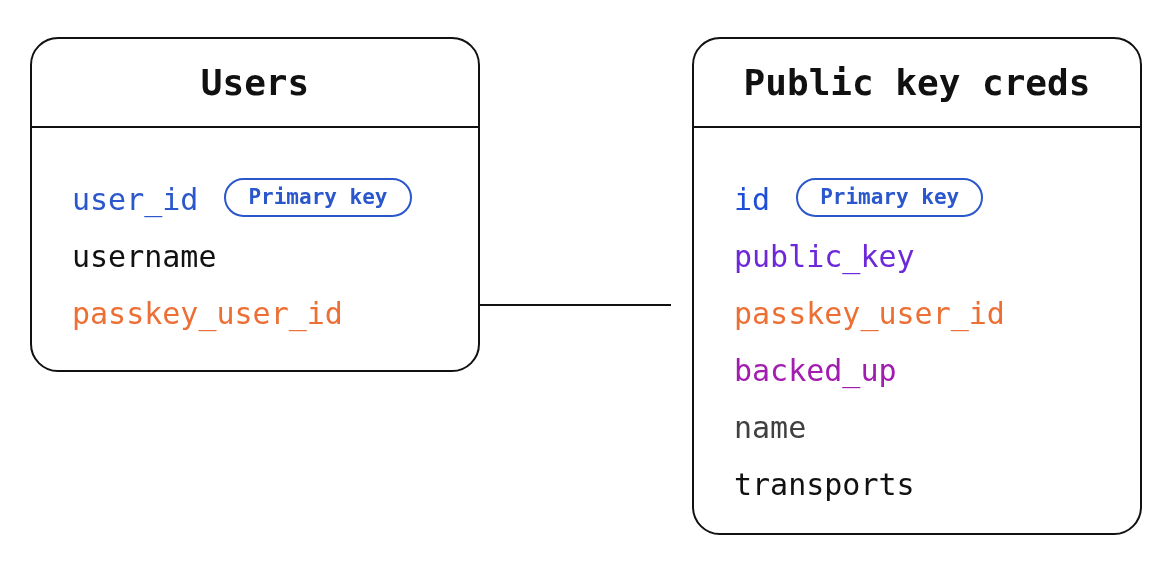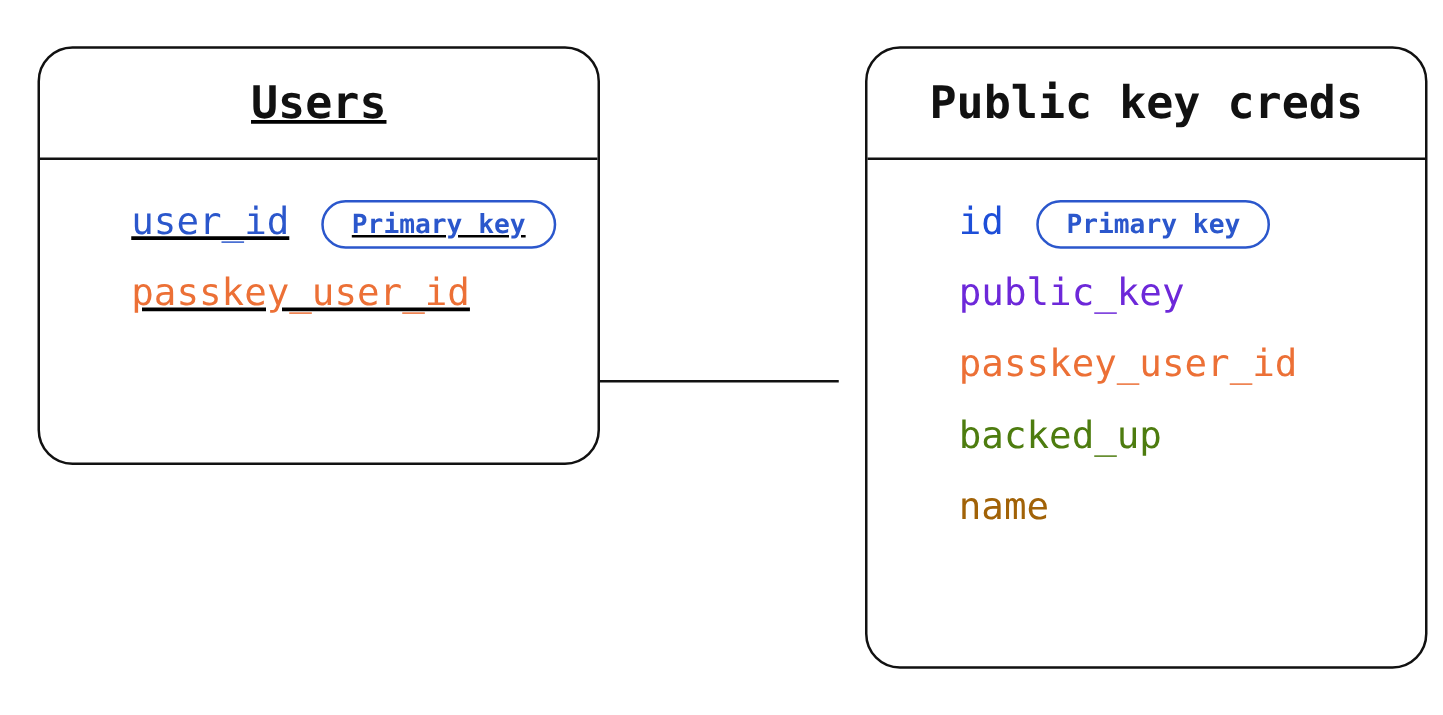--- a/index.html
+++ b/index.html
@@ -15,43 +15,42 @@
     font-family: "DejaVu Sans Mono", "Liberation Mono", monospace;
     overflow: hidden;
   }
   .er-table {
     position: absolute;
     box-sizing: border-box;
     border: 2px solid #111111;
     border-radius: 28px;
     background: #ffffff;
   }
-  .er-table.t0 { left: 30px;  top: 37px; width: 450px; height: 335px; text-decoration: underline; }
+  .er-table.t0 { left: 30px;  top: 37px; width: 450px; height: 335px; }
   .er-table.t1 { left: 692px; top: 37px; width: 450px; height: 498px; }
   .table-header {
     box-sizing: border-box;
     height: 89px;
     border-bottom: 2px solid #111111;
     display: flex;
     align-items: center;
     justify-content: center;
     font-size: 36px;
     font-weight: 700;
     color: #111111;
     white-space: nowrap;
   }
   .table-fields {
     padding: 32px 0 0 40px;
   }
   .table-row {
     height: 57px;
     display: flex;
-    align-items: flex-start;
+    align-items: flex-end;
     white-space: nowrap;
-    margin-left: 33px;
   }
   .field-name {
     font-size: 30px;
     letter-spacing: 0px;
   }
   .pk-badge {
     box-sizing: border-box;
     display: inline-flex;
     align-items: center;
     margin-left: 26px;
@@ -79,40 +78,46 @@
   <div class="connector"></div>
 
   <section class="er-table t0">
     <header class="table-header">Users</header>
     <div class="table-fields">
         <div class="table-row">
           <span class="field-name" style="color: rgb(43, 87, 204);">user_id</span>
           <span class="pk-badge" style="color: rgb(43, 87, 204); border-color: rgb(43, 87, 204);">Primary key</span>
         </div>
         <div class="table-row">
+          <span class="field-name" style="color: rgb(17, 17, 17);">username</span>
+        </div>
+        <div class="table-row">
           <span class="field-name" style="color: rgb(236, 112, 54);">passkey_user_id</span>
         </div>
       </div>
   </section>
 
   <section class="er-table t1">
     <header class="table-header">Public key creds</header>
     <div class="table-fields">
         <div class="table-row">
           <span class="field-name" style="color: #1d4ed8;">id</span>
           <span class="pk-badge" style="color: rgb(43, 87, 204); border-color: rgb(43, 87, 204);">Primary key</span>
         </div>
         <div class="table-row">
           <span class="field-name" style="color: #6d28d9;">public_key</span>
         </div>
         <div class="table-row">
           <span class="field-name" style="color: rgb(236, 112, 54);">passkey_user_id</span>
         </div>
         <div class="table-row">
-          <span class="field-name" style="color: #4d7c0f;">backed_up</span>
+          <span class="field-name" style="color: #a21caf;">backed_up</span>
         </div>
         <div class="table-row">
-          <span class="field-name" style="color: #a16207;">name</span>
+          <span class="field-name" style="color: #404040;">name</span>
+        </div>
+        <div class="table-row">
+          <span class="field-name" style="color: rgb(17, 17, 17);">transports</span>
         </div>
       </div>
   </section>
 
 </div>
 
 </body></html>

